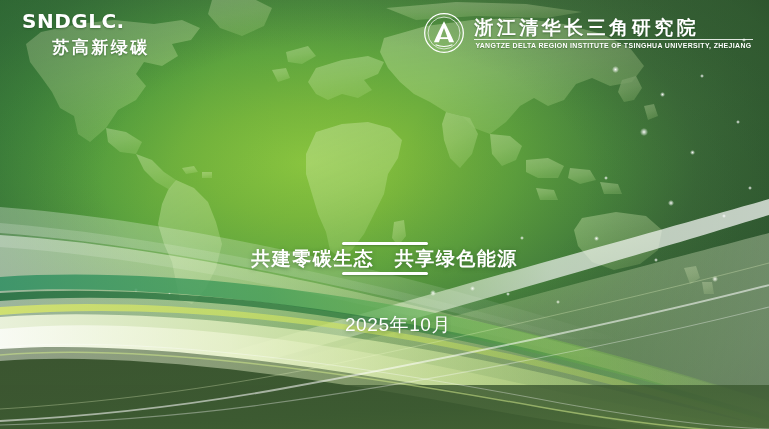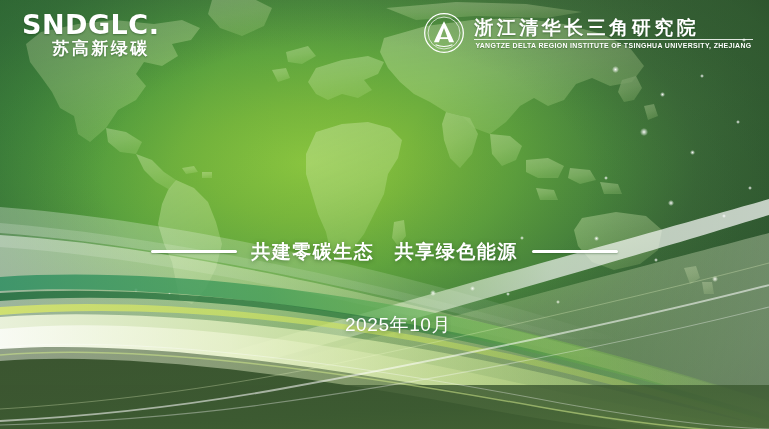--- a/index.html
+++ b/index.html
@@ -62,29 +62,29 @@
   .waves svg{ width:100%; height:100%; display:block; }
 
   
   .logo-left{
     position:absolute; left:22px; top:11px;
     width:150px;
   }
   .brand-mark{
     font-family:"DejaVu Sans",sans-serif;
     font-weight:700;
-    font-size:27px;
+    font-size:20px;
     letter-spacing:.5px;
     color:#ffffff;
     line-height:1;
     text-shadow:0 1px 2px rgba(20,60,20,.45);
     white-space:nowrap;
   }
   .brand-cn{
-    margin-top:2px;
+    margin-top:8px;
     font-size:17px;
     font-weight:700;
     color:#ffffff;
     letter-spacing:2.5px;
     line-height:1;
     text-align:center;
     padding-left:8px;
     text-shadow:0 1px 2px rgba(20,60,20,.45);
     white-space:nowrap;
   }
@@ -120,21 +120,21 @@
     color:#ffffff;
     letter-spacing:1px;
     line-height:1;
     text-shadow:0 2px 7px rgba(25,70,25,.55), 0 1px 2px rgba(25,70,25,.5);
     white-space:nowrap;
   }
 
   
   .subwrap{
     position:absolute; left:0; right:0; top:242px;
-    display:flex; align-items:center; justify-content:center; gap:14px;
+    display:flex; align-items:center; justify-content:center; gap:4px;flex-direction:column;
   }
   .sub-rule{ width:86px; height:3px; background:#ffffff; border-radius:2px;
              box-shadow:0 1px 2px rgba(25,70,25,.35); }
   .subtitle{
     font-size:19px; font-weight:700; color:#ffffff;
     letter-spacing:1.5px; line-height:1; white-space:nowrap;
     text-shadow:0 1px 4px rgba(25,70,25,.5);
   }
 
   

